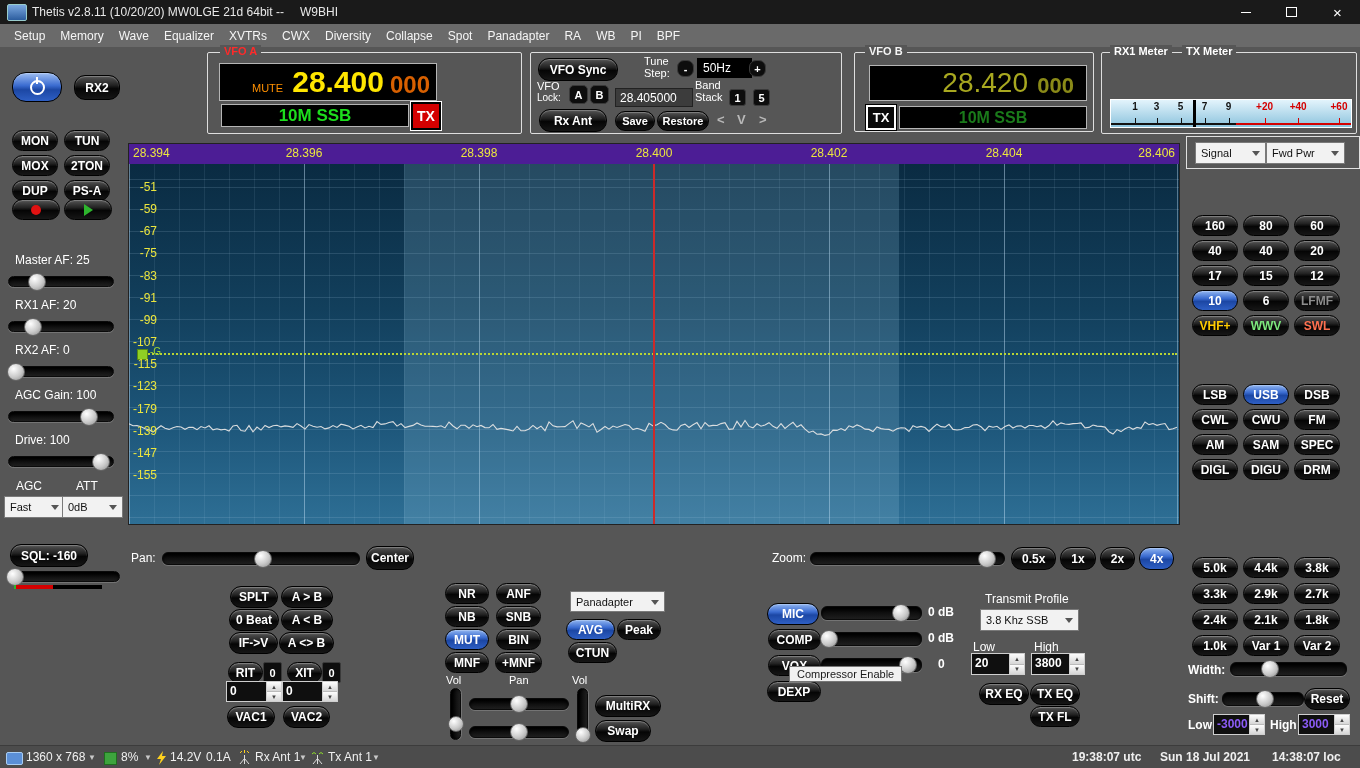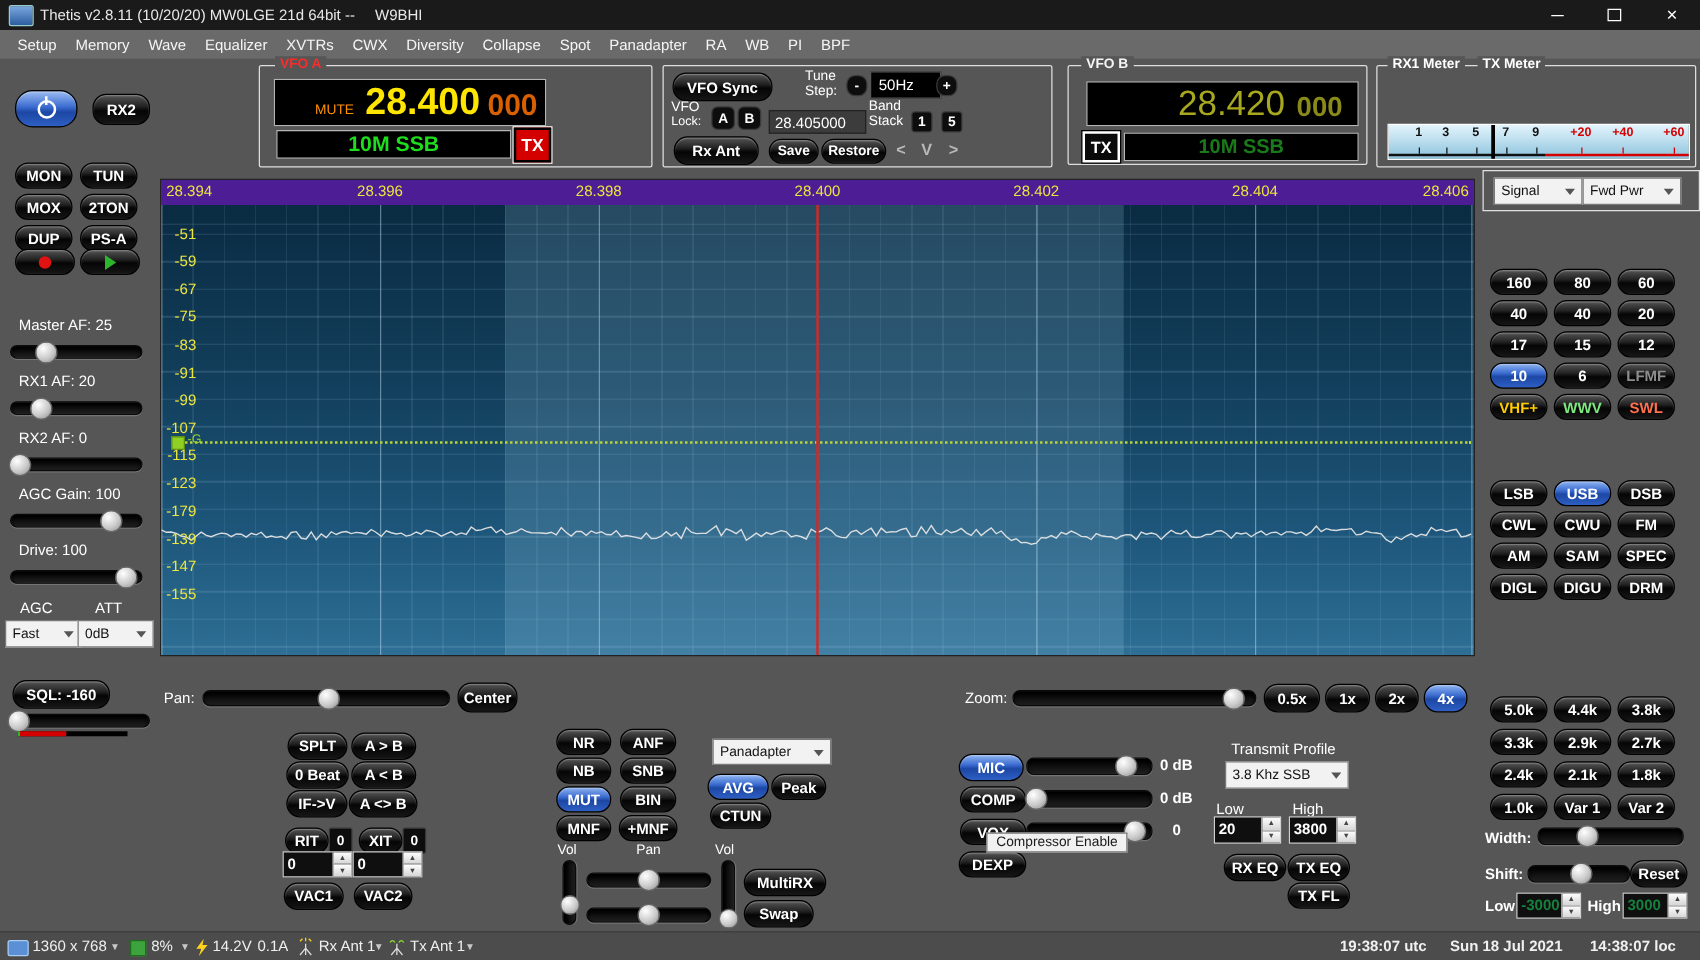--- a/index.html
+++ b/index.html
@@ -32,21 +32,21 @@
        border:1px solid #0a0a0a;box-shadow:inset 0 2px 3px rgba(0,0,0,.9),0 1px 0 rgba(255,255,255,.18);cursor:pointer}
   .vslider{position:absolute;background:linear-gradient(90deg,#000,#1f1f1f);border-radius:6px;
        border:1px solid #0a0a0a;box-shadow:inset 2px 0 3px rgba(0,0,0,.9),1px 0 0 rgba(255,255,255,.18);cursor:pointer}
   .knob{position:absolute;width:16px;height:16px;border-radius:50%;
        background:radial-gradient(circle at 35% 30%,#fff,#c9c9c9 55%,#8a8a8a);border:1px solid #666;
        top:50%;transform:translate(-50%,-50%);cursor:grab}
   .vslider .knob{left:50%;transform:translate(-50%,-50%)}
   
   .spin{position:absolute;display:flex;background:#0f0f0f;border:1px solid #cfcfcf}
   .spin-val{flex:1;color:#fff;font-size:12px;font-weight:bold;padding:2px 3px;overflow:hidden}
-  .spin.dim .spin-val{color:#15803d}
+  .spin.dim .spin-val{color:#8b5cf6}
   .spin-btns{width:14px;display:flex;flex-direction:column;border-left:1px solid #cfcfcf}
   .spin-btn{flex:1;background:linear-gradient(#fdfdfd,#d6d6d6);color:#444;font-size:6px;line-height:1;
        display:flex;align-items:center;justify-content:center;cursor:pointer}
   .spin-btn+.spin-btn{border-top:1px solid #bbb}
   
   #titlebar{position:absolute;left:0;top:0;width:1360px;height:24px;background:#1a1a1a;display:flex;align-items:center}
   #menubar{position:absolute;left:0;top:24px;width:1360px;height:23px;background:#6a6a6a;
        display:flex;align-items:center;padding-left:14px;gap:15px;box-sizing:border-box}
   .menu-item{font-size:12px;color:#f5f5f5;cursor:pointer}
   #statusbar{position:absolute;left:0;top:745px;width:1360px;height:23px;background:#4c4c4c;

